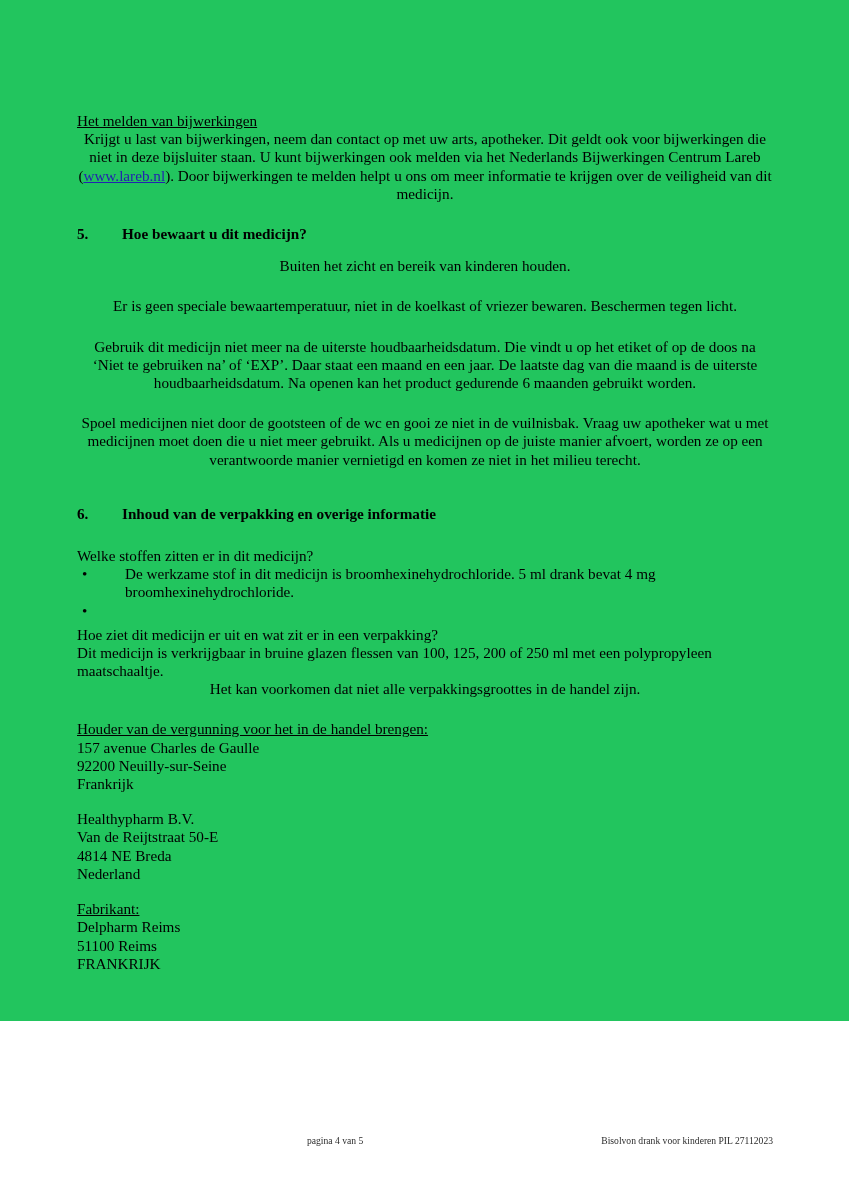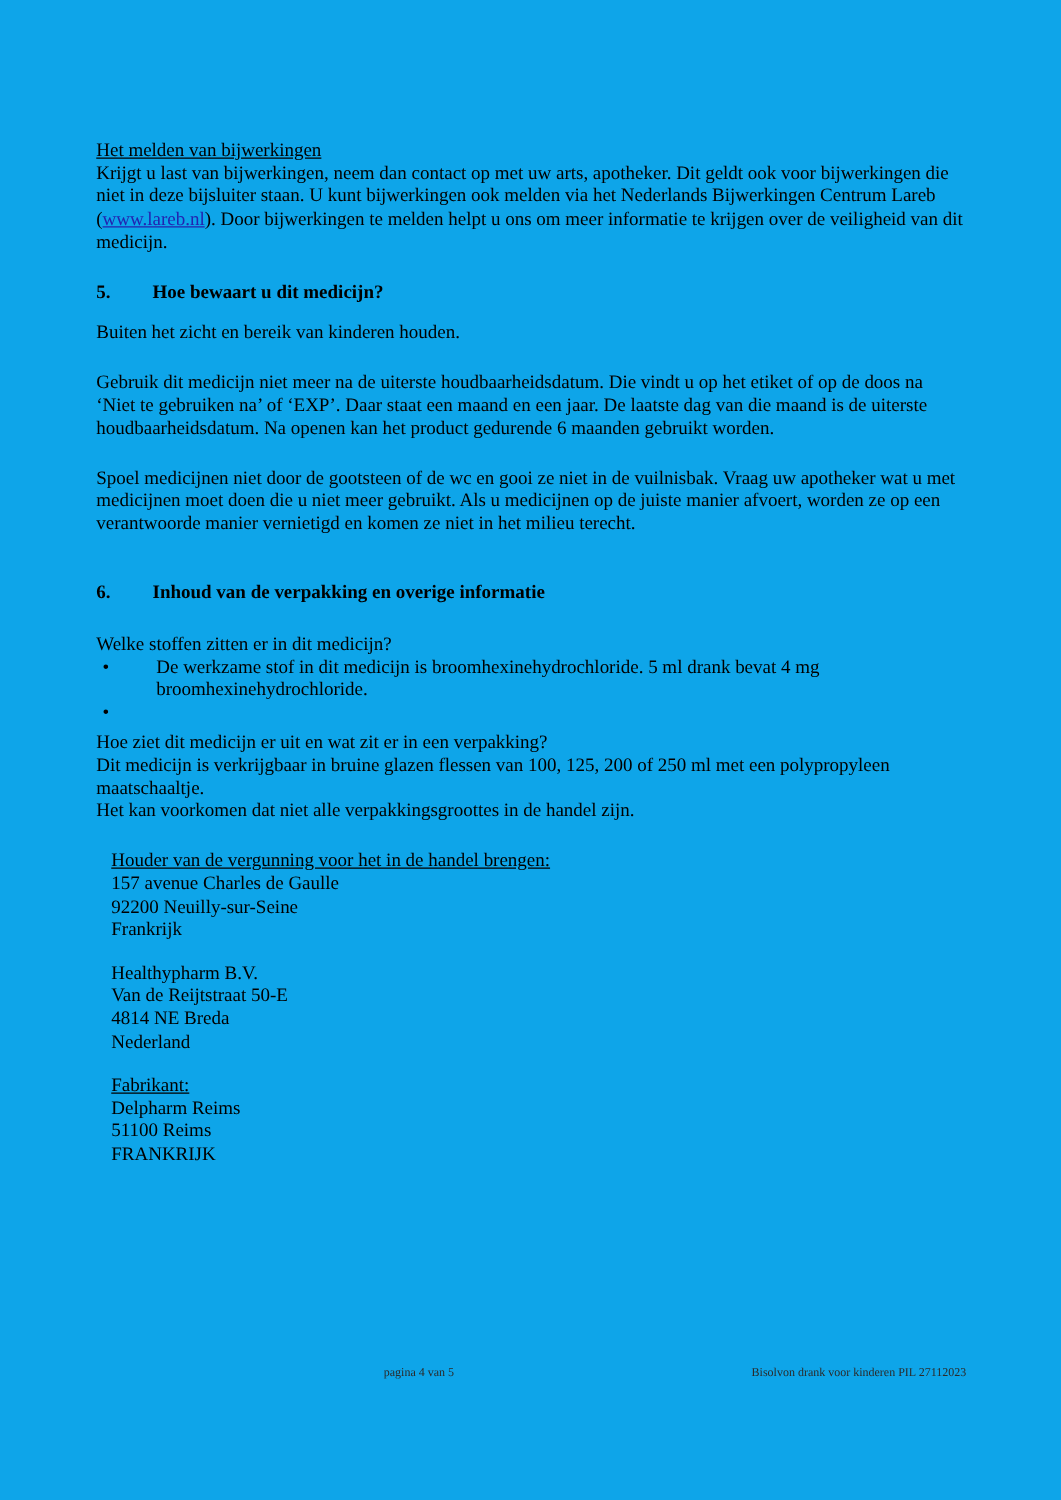--- a/index.html
+++ b/index.html
@@ -12,37 +12,37 @@
     height: 1200px;
     position: relative;
     font-family: "Liberation Serif", "DejaVu Serif", serif;
     color: #000000;
     overflow: hidden;
   }
   #page {
     position: absolute;
     left: 0; top: 0;
     width: 849px;
-    height: 1200px;
-    background: #0ea5e9;
+    height: 1021px;
+    background: #22c55e;
   }
   #content {
     position: absolute;
     left: 77px;
     top: 112px;
     width: 696px;
   }
   .para {
     font-size: 15.2px;
     line-height: 18.2px;
     margin: 0 0 14px 0;
     text-align: left;
   }
   .para.tight { margin-bottom: 0; }
-  .para.gap-lg { margin-bottom: 22px; }
+  .para.gap-lg { margin-bottom: 22px; text-align: center; }
   .u { text-decoration: underline; }
   .b { font-weight: normal; }
   a.link {
     color: #2323b0;
     text-decoration: underline;
   }
   .sec-head {
     font-size: 15.2px;
     line-height: 18.2px;
     font-weight: bold;
@@ -69,28 +69,28 @@
   ul.bullets > li .dot {
     position: absolute;
     left: 5px;
     top: 0;
     font-size: 15.2px;
     line-height: 18.2px;
   }
   .addr {
     font-size: 15.2px;
     line-height: 18.2px;
-    margin: 0 0 17px 12px;
+    margin: 0 0 17px 0;
   }
   .spacer-10 { height: 10px; }
   .spacer-14 { height: 14px; }
   #footer {
     position: absolute;
     left: 77px;
-    top: 1092px;
+    top: 1134px;
     width: 696px;
     font-size: 9.6px;
     line-height: 13px;
     color: #2b2b2b;
     display: flex;
     justify-content: space-between;
   }
   #footer .pagenum {
     margin-left: 230px;
   }
@@ -109,20 +109,21 @@
       <span class="u">Het melden van bijwerkingen</span>
     </div>
     <p class="para gap-lg"><span>Krijgt u last van bijwerkingen, neem dan contact op met uw arts, apotheker. Dit geldt ook voor bijwerkingen die niet in deze bijsluiter staan. U kunt bijwerkingen ook melden via het Nederlands Bijwerkingen Centrum Lareb (</span><a class="link" href="#">www.lareb.nl</a><span>). Door bijwerkingen te melden helpt u ons om meer informatie te krijgen over de veiligheid van dit medicijn.</span></p>
 
     <div class="sec-head">
       <span class="num">5.</span>
       <span class="txt">Hoe bewaart u dit medicijn?</span>
     </div>
 
     <p class="para gap-lg">Buiten het zicht en bereik van kinderen houden.</p>
+    <p class="para gap-lg">Er is geen speciale bewaartemperatuur, niet in de koelkast of vriezer bewaren. Beschermen tegen licht.</p>
     <p class="para gap-lg">Gebruik dit medicijn niet meer na de uiterste houdbaarheidsdatum. Die vindt u op het etiket of op de doos na ‘Niet te gebruiken na’ of ‘EXP’. Daar staat een maand en een jaar. De laatste dag van die maand is de uiterste houdbaarheidsdatum. Na openen kan het product gedurende 6 maanden gebruikt worden.</p>
     <p class="para gap-lg">Spoel medicijnen niet door de gootsteen of de wc en gooi ze niet in de vuilnisbak. Vraag uw apotheker wat u met medicijnen moet doen die u niet meer gebruikt. Als u medicijnen op de juiste manier afvoert, worden ze op een verantwoorde manier vernietigd en komen ze niet in het milieu terecht.</p>
 
     <div class="spacer-14"></div>
 
     <div class="sec-head">
       <span class="num">6.</span>
       <span class="txt">Inhoud van de verpakking en overige informatie</span>
     </div>
 

